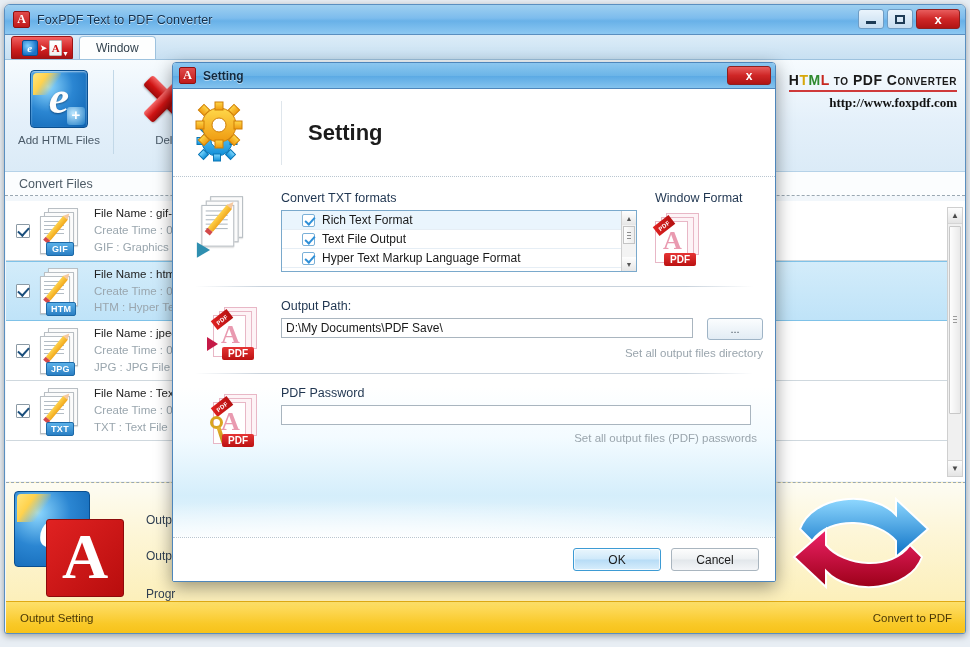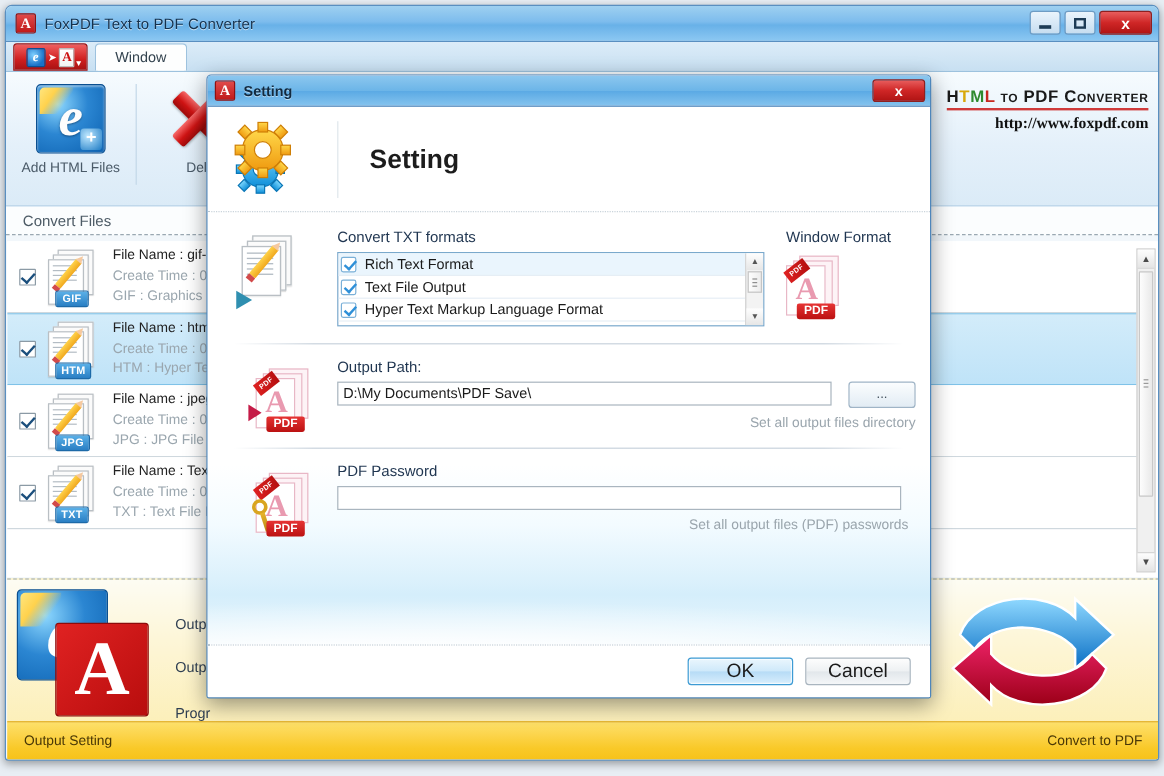--- a/index.html
+++ b/index.html
@@ -443,21 +443,21 @@
   
   #fmt-list-wrap {
     position: relative;
     border: 1px solid #7aa9cc;
     background: #fff;
     height: 62px;
     overflow: hidden;
   }
   .fmt-row {
     height: 19px; display: flex; align-items: center;
-    padding-left: 2px; font-size: 12px; color: #1a1a1a;
+    padding-left: 20px; font-size: 12px; color: #1a1a1a;
     border-bottom: 1px solid #e6eef5;
   }
   .fmt-row.sel { background: #eaf5fd; }
   .fmt-check {
     width: 13px; height: 13px; margin-right: 7px; flex: 0 0 auto;
     border: 1px solid #7ab0d8; background: #fff; position: relative; border-radius: 2px;
   }
   .fmt-check::after {
     content:""; position: absolute; left: 4px; top: 0px;
     width: 4px; height: 8px;
@@ -563,21 +563,21 @@
     position: absolute; left: 0; right: 0; bottom: 0;
     height: 44px;
     background: #fff;
     border-top: 1px dotted #b9c6d0;
     display: flex; align-items: center; justify-content: flex-end;
     padding-right: 16px; gap: 10px;
   }
   .dlg-btn {
     width: 88px; height: 23px;
     border-radius: 3px;
-    font-size: 16px; color: #1b1b1b;
+    font-size: 12px; color: #1b1b1b;
     display: flex; align-items: center; justify-content: center;
   }
   #ok-btn {
     border: 1px solid #3d9bd4;
     background: linear-gradient(to bottom,#eaf6fd 0%, #cfe9fa 48%, #b7dcf6 52%, #d8eefc 100%);
     box-shadow: inset 0 0 0 1px rgba(255,255,255,.7);
   }
   #cancel-btn {
     border: 1px solid #a9b5bf;
     background: linear-gradient(to bottom,#fdfdfd 0%, #eef1f3 48%, #e2e7eb 52%, #f4f6f8 100%);

